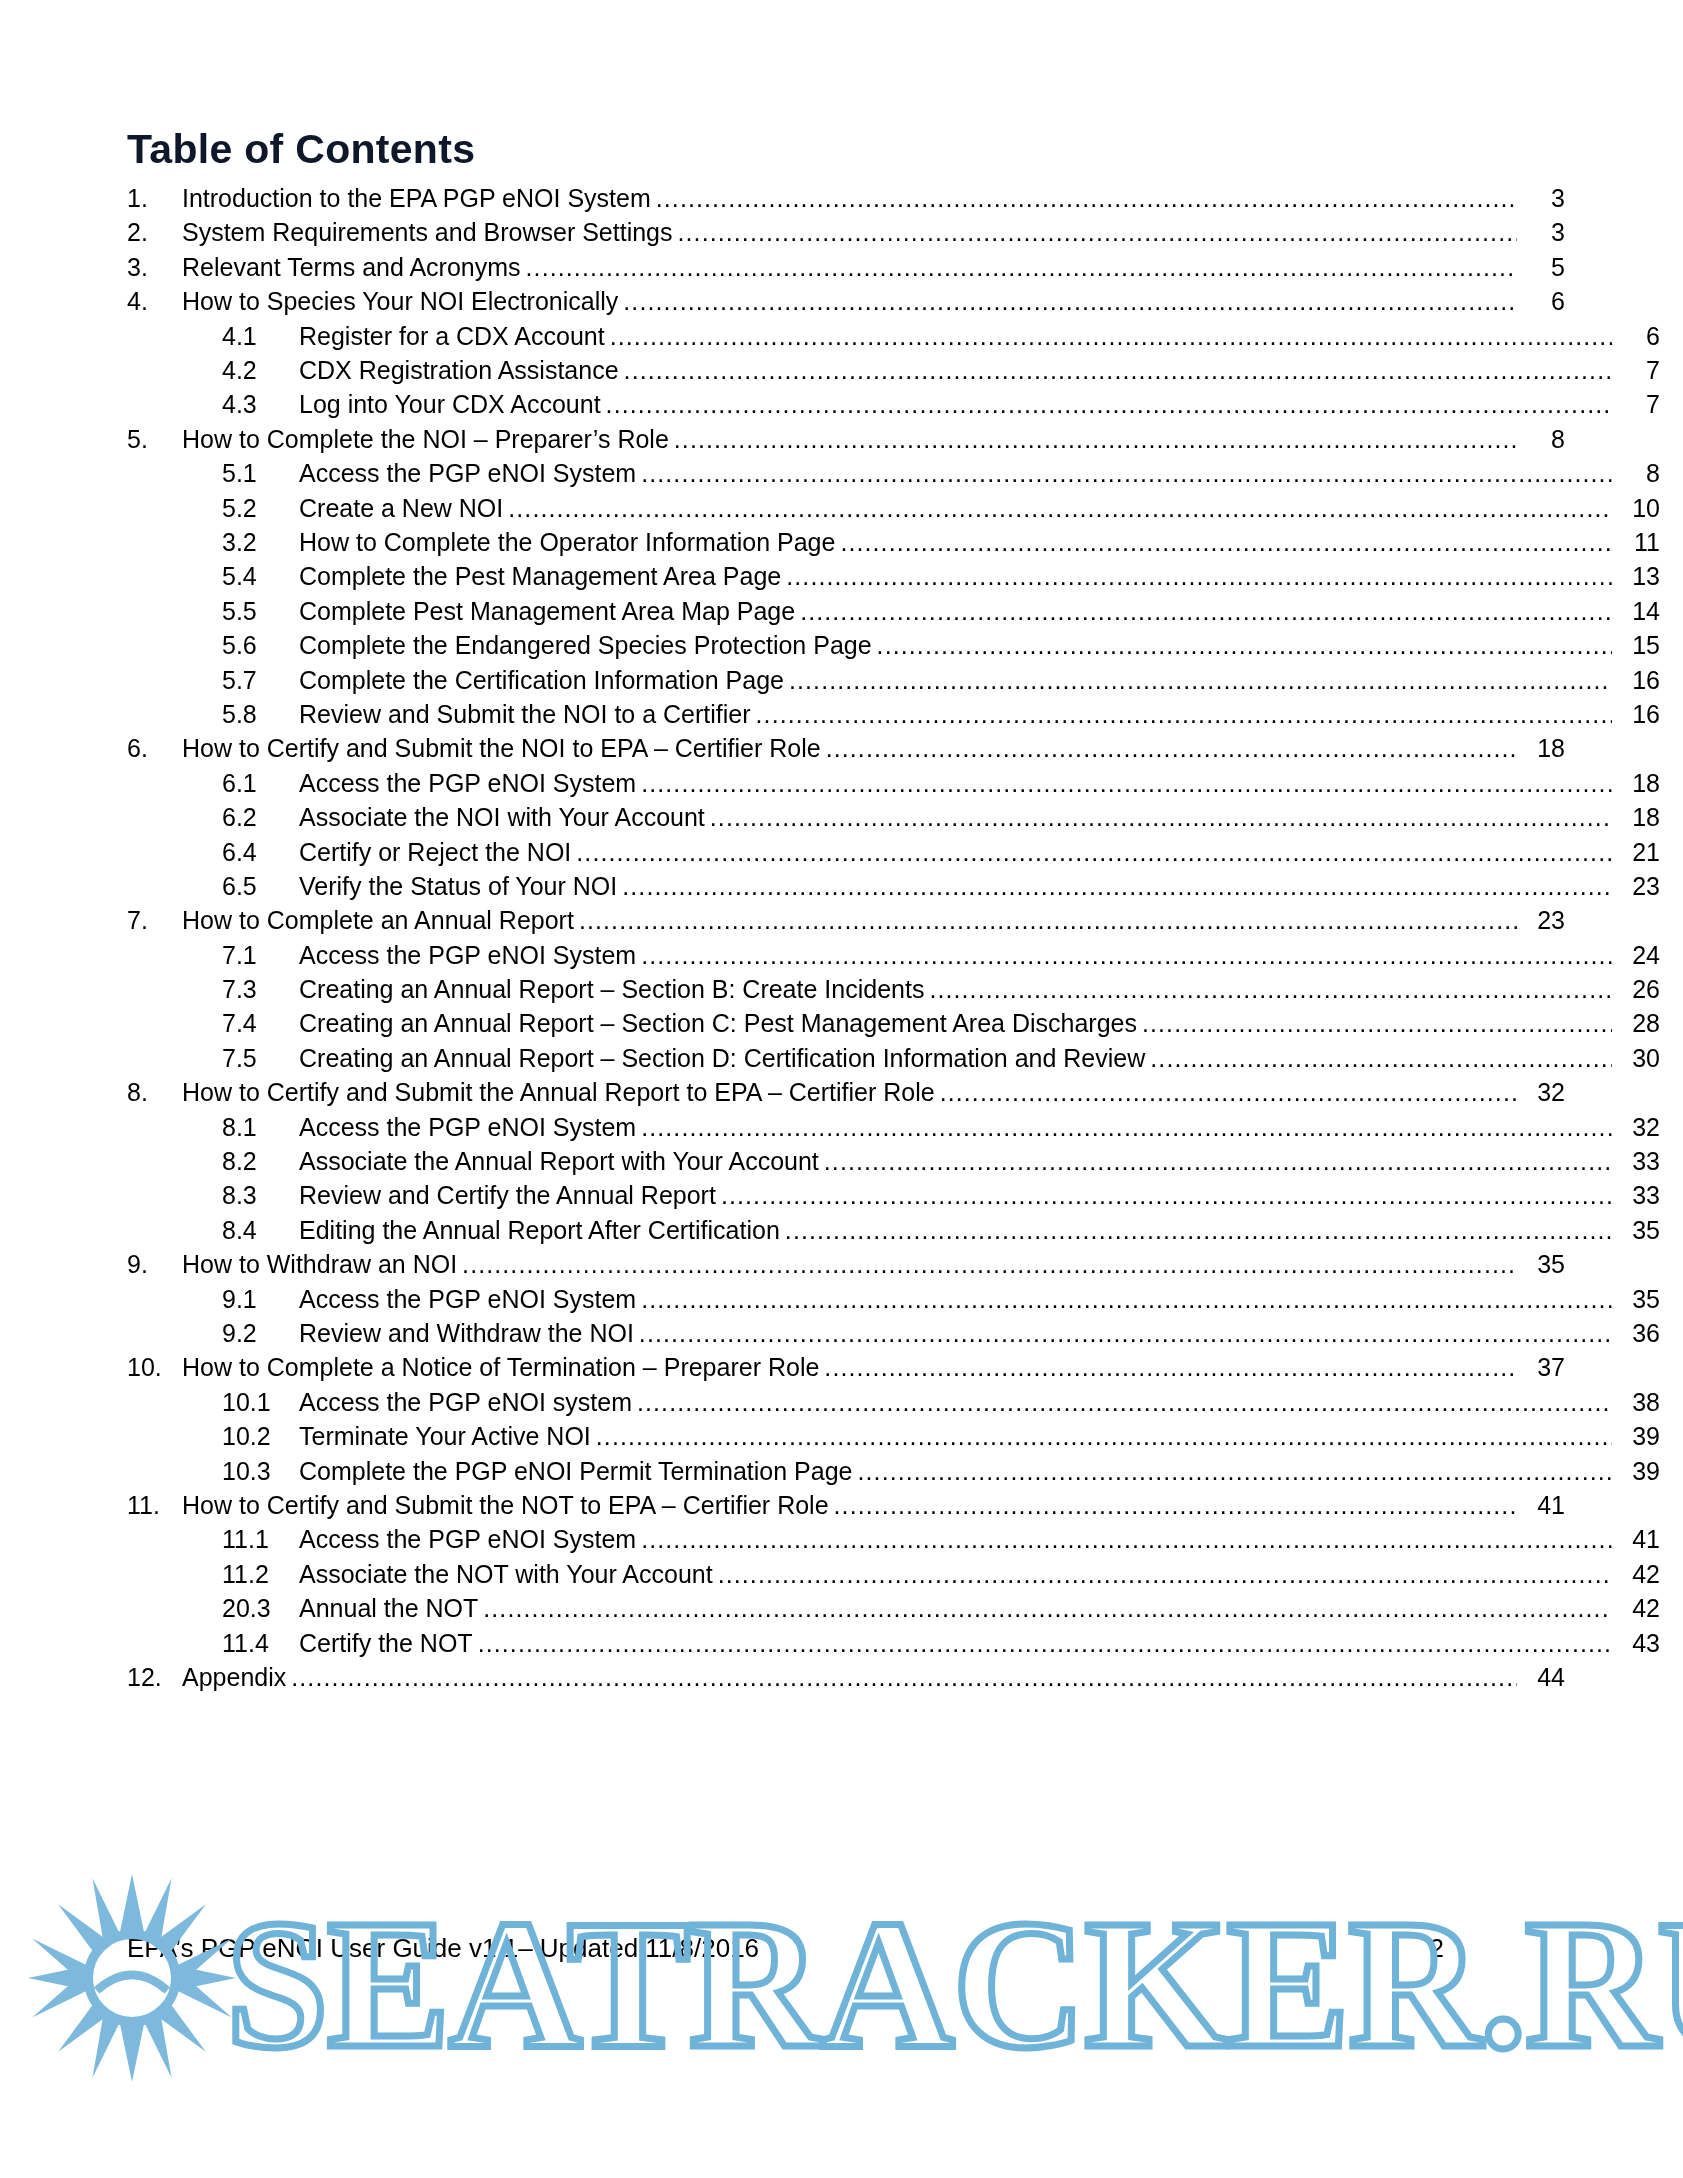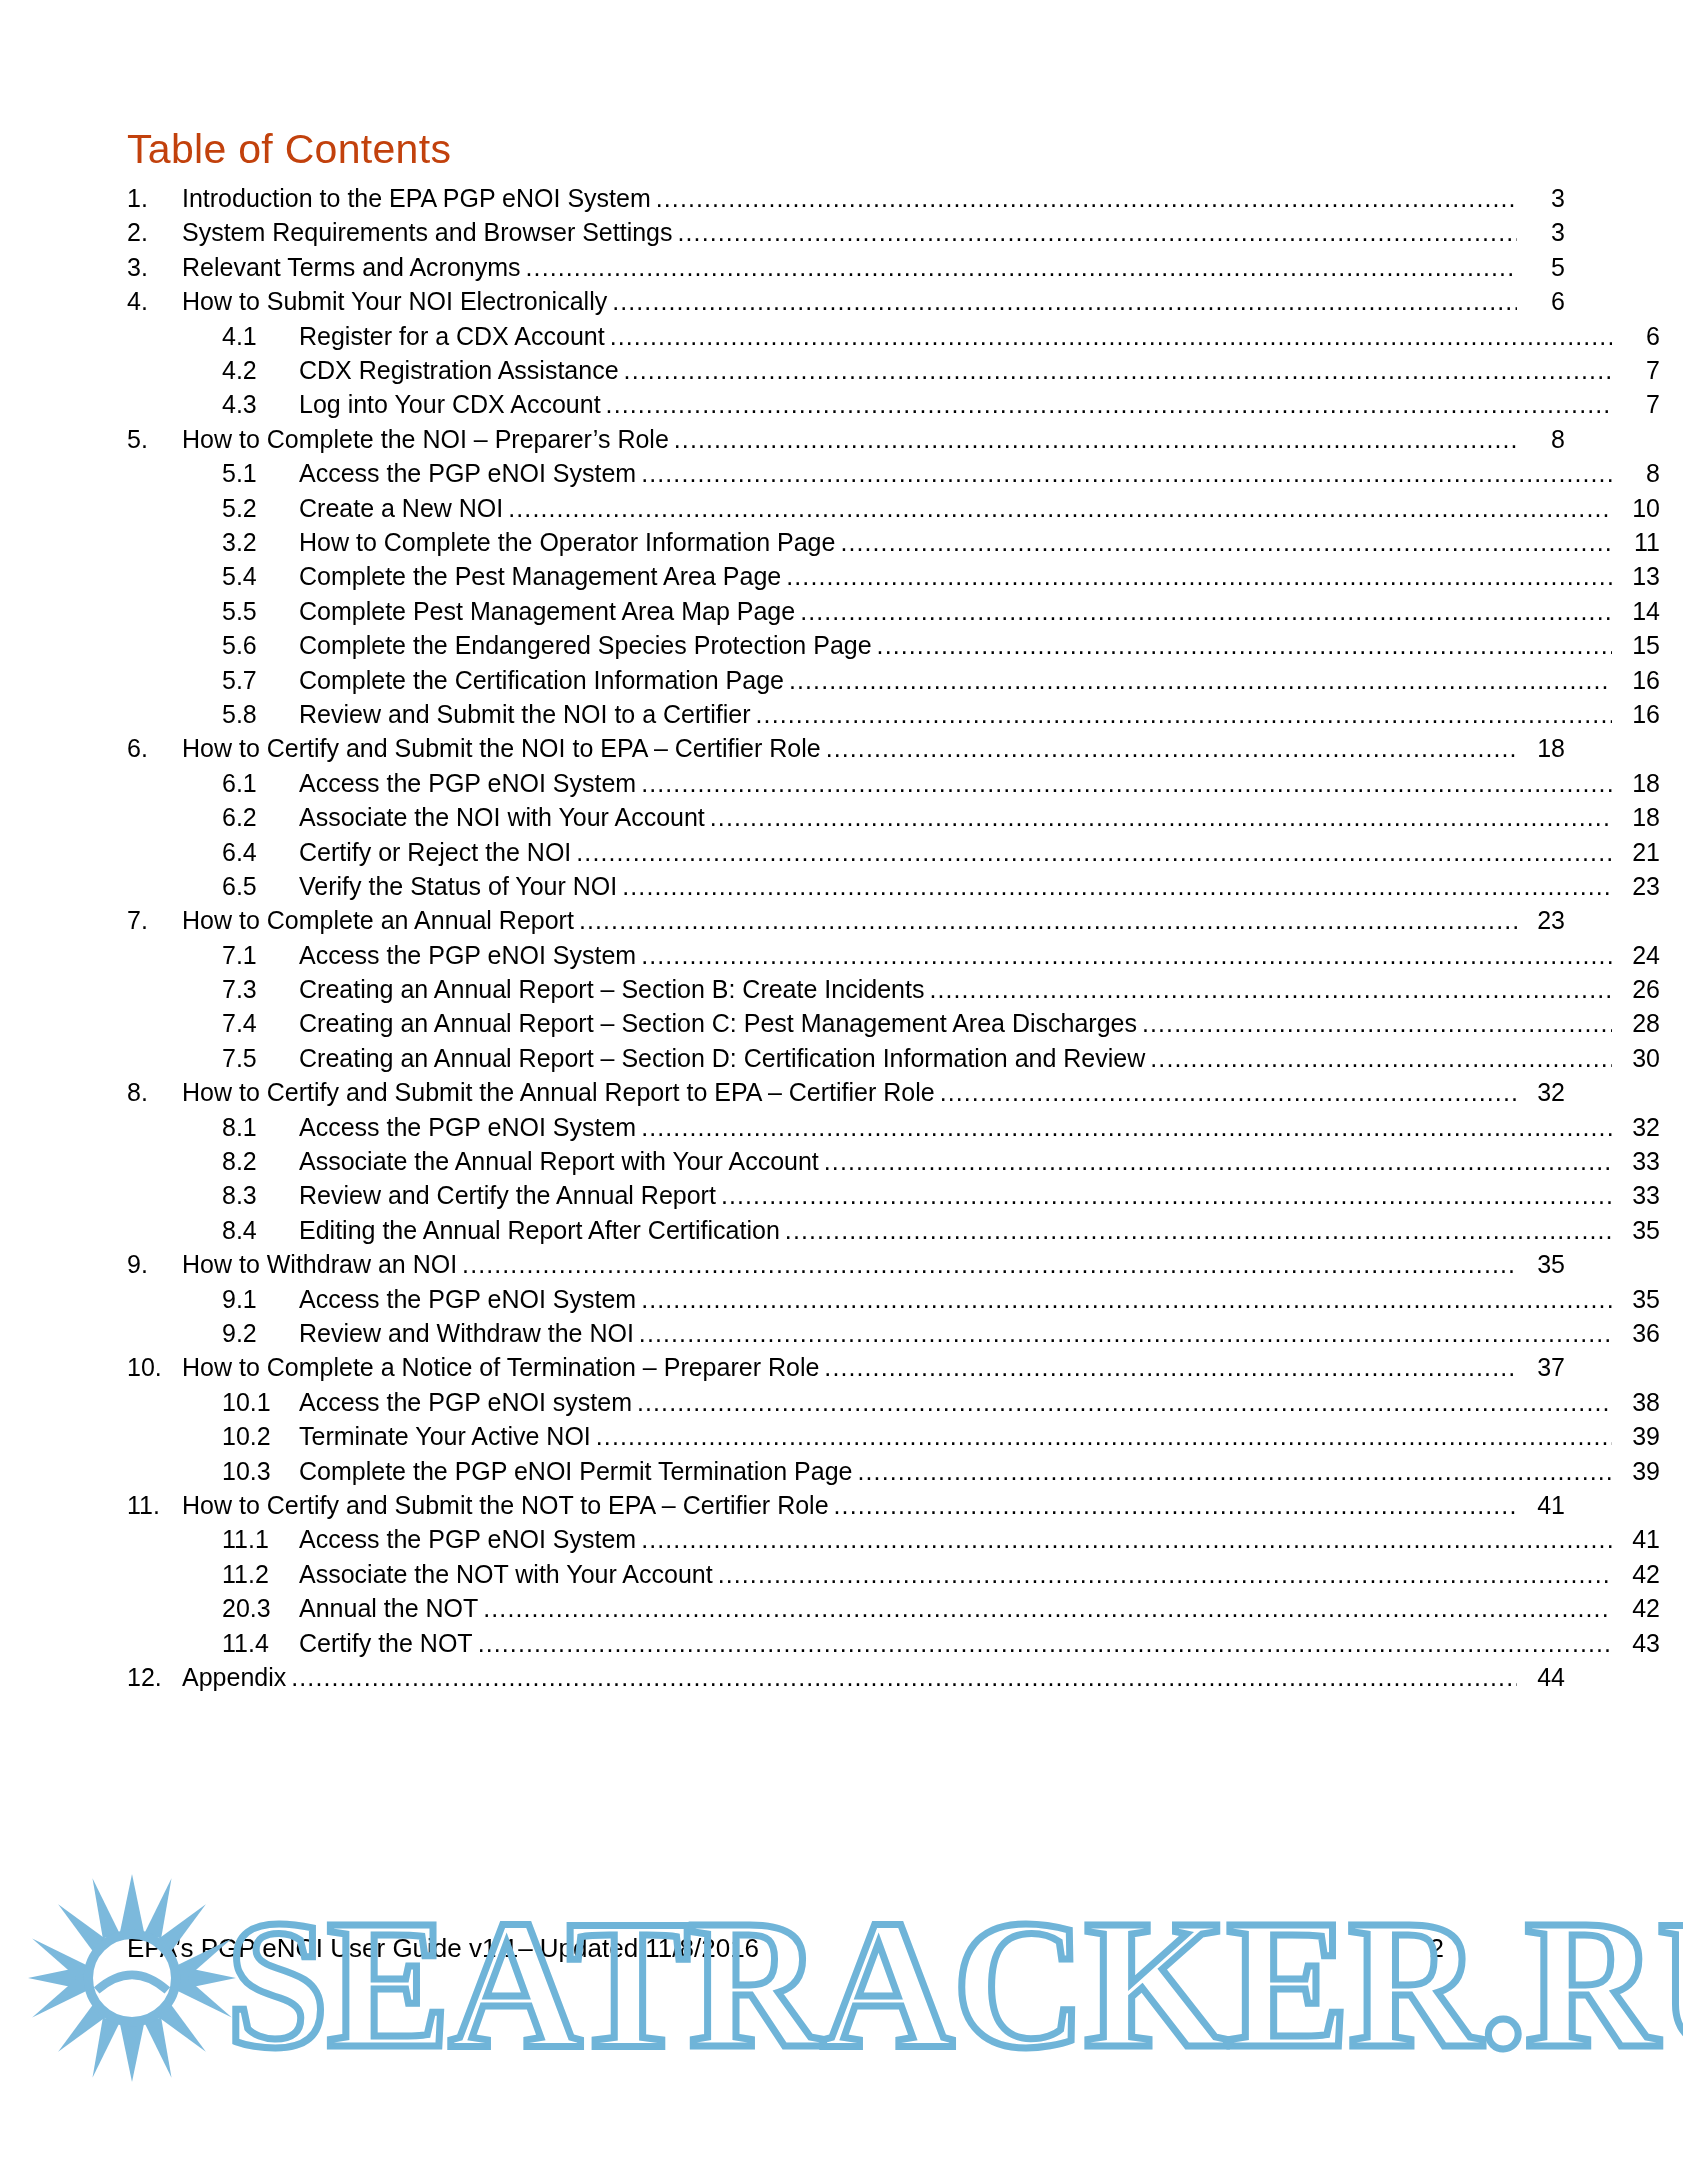--- a/index.html
+++ b/index.html
@@ -20,23 +20,23 @@
     box-sizing: border-box;
   }
   .content {
     position: absolute;
     left: 127px;
     top: 127px;
     width: 1438px;
   }
   .toc-title {
     font-size: 41px;
-    font-weight: 400;
+    font-weight: 700;
     letter-spacing: 0.3px;
-    color: #c2410c;
+    color: #0f172a;
     margin: 0 0 14px 0;
     line-height: 1.1;
   }
   .toc-list {
     margin: 0;
     padding: 0;
     list-style: none;
   }
   .toc-row {
     display: flex;
@@ -158,21 +158,21 @@
           <span class="pageno">3</span>
         </li>
         <li class="toc-row lvl1">
           <span class="num">3.</span>
           <span class="label">Relevant Terms and Acronyms</span>
           <span class="leader"></span>
           <span class="pageno">5</span>
         </li>
         <li class="toc-row lvl1">
           <span class="num">4.</span>
-          <span class="label">How to Submit Your NOI Electronically</span>
+          <span class="label">How to Species Your NOI Electronically</span>
           <span class="leader"></span>
           <span class="pageno">6</span>
         </li>
         <li class="toc-row lvl2">
           <span class="num">4.1</span>
           <span class="label">Register for a CDX Account</span>
           <span class="leader"></span>
           <span class="pageno">6</span>
         </li>
         <li class="toc-row lvl2">

